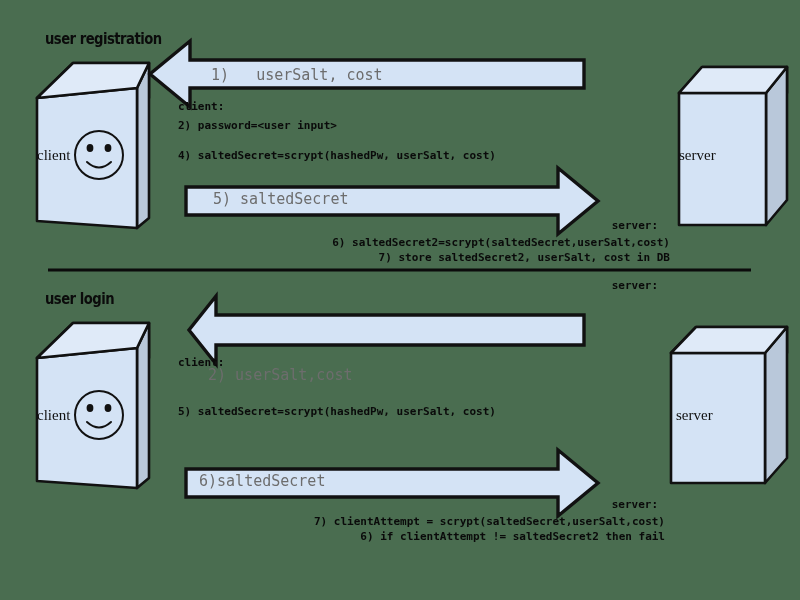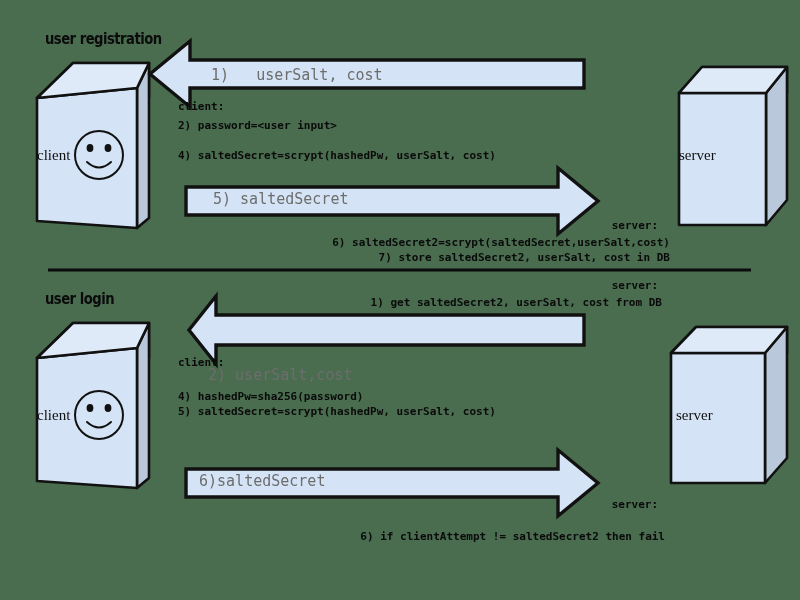--- a/index.html
+++ b/index.html
@@ -141,29 +141,28 @@
   <div class="mono-block right" style="left:0px; top:218px; width:658px;">server:</div>
   <div class="mono-block right" style="left:0px; top:235px; width:670px;">6) saltedSecret2=scrypt(saltedSecret,userSalt,cost)</div>
   <div class="mono-block right" style="left:0px; top:250px; width:670px;">7) store saltedSecret2, userSalt, cost in DB</div>
 
   <div class="cube-label" style="left:37px; top:147px;">client</div>
   <div class="cube-label" style="left:679px; top:147px;">server</div>
 
   <div class="section-title" style="left:45px; top:290px;">user login</div>
 
   <div class="mono-block right" style="left:0px; top:278px; width:658px;">server:</div>
-  <div class="mono-block right" style="left:0px; top:295px; width:662px;">1) get saltedSecret2, userSalt, cost from DB</div>
 
   <div class="arrow-label" style="left:208px; top:322px;margin-top:44px;">2) userSalt,cost</div>
 
   <div class="mono-block" style="left:178px; top:355px;">client:</div>
-  <div class="mono-block" style="left:178px; top:389px;">4) hashedPw=sha256(password)</div>
   <div class="mono-block" style="left:178px; top:404px;">5) saltedSecret=scrypt(hashedPw, userSalt, cost)</div>
 
   <div class="arrow-label" style="left:199px; top:472px;">6)saltedSecret</div>
 
   <div class="mono-block right" style="left:0px; top:497px; width:658px;">server:</div>
+  <div class="mono-block right" style="left:0px; top:514px; width:665px;">7) clientAttempt = scrypt(saltedSecret,userSalt,cost)</div>
   <div class="mono-block right" style="left:0px; top:529px; width:665px;">6) if clientAttempt != saltedSecret2 then fail</div>
 
   <div class="cube-label" style="left:37px; top:407px;">client</div>
   <div class="cube-label" style="left:676px; top:407px;">server</div>
 
 </div>
 
 </body></html>

